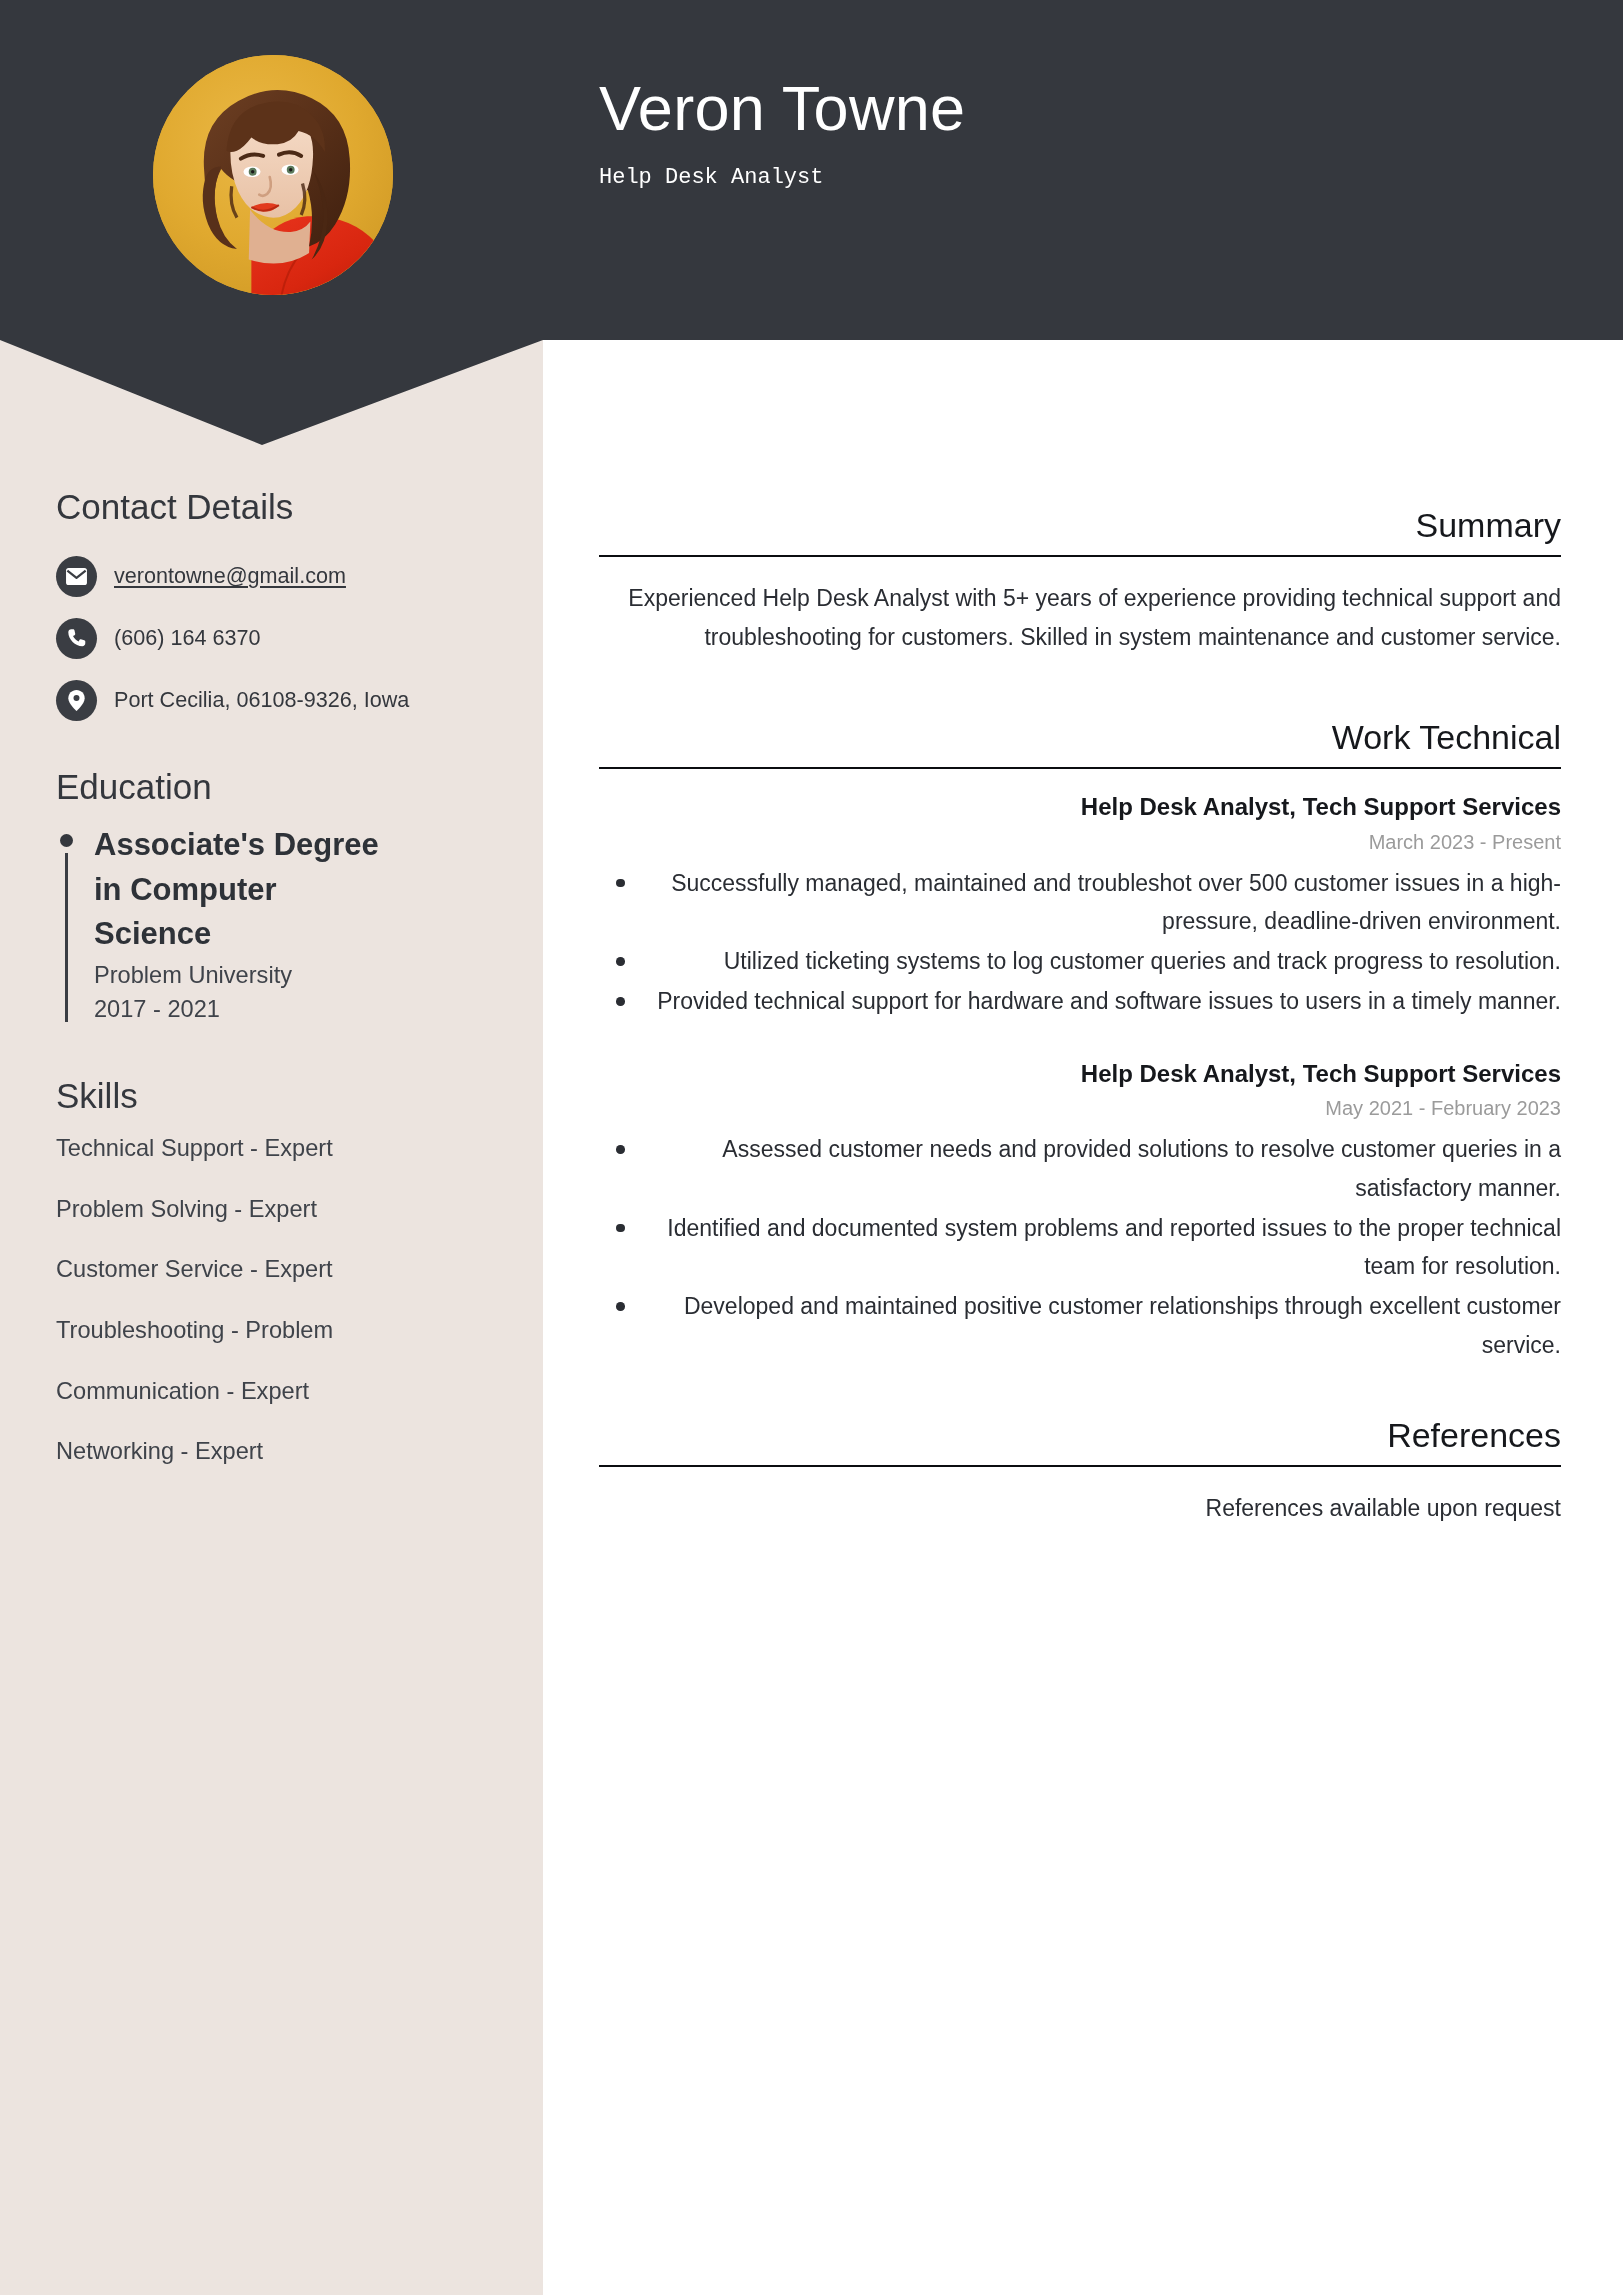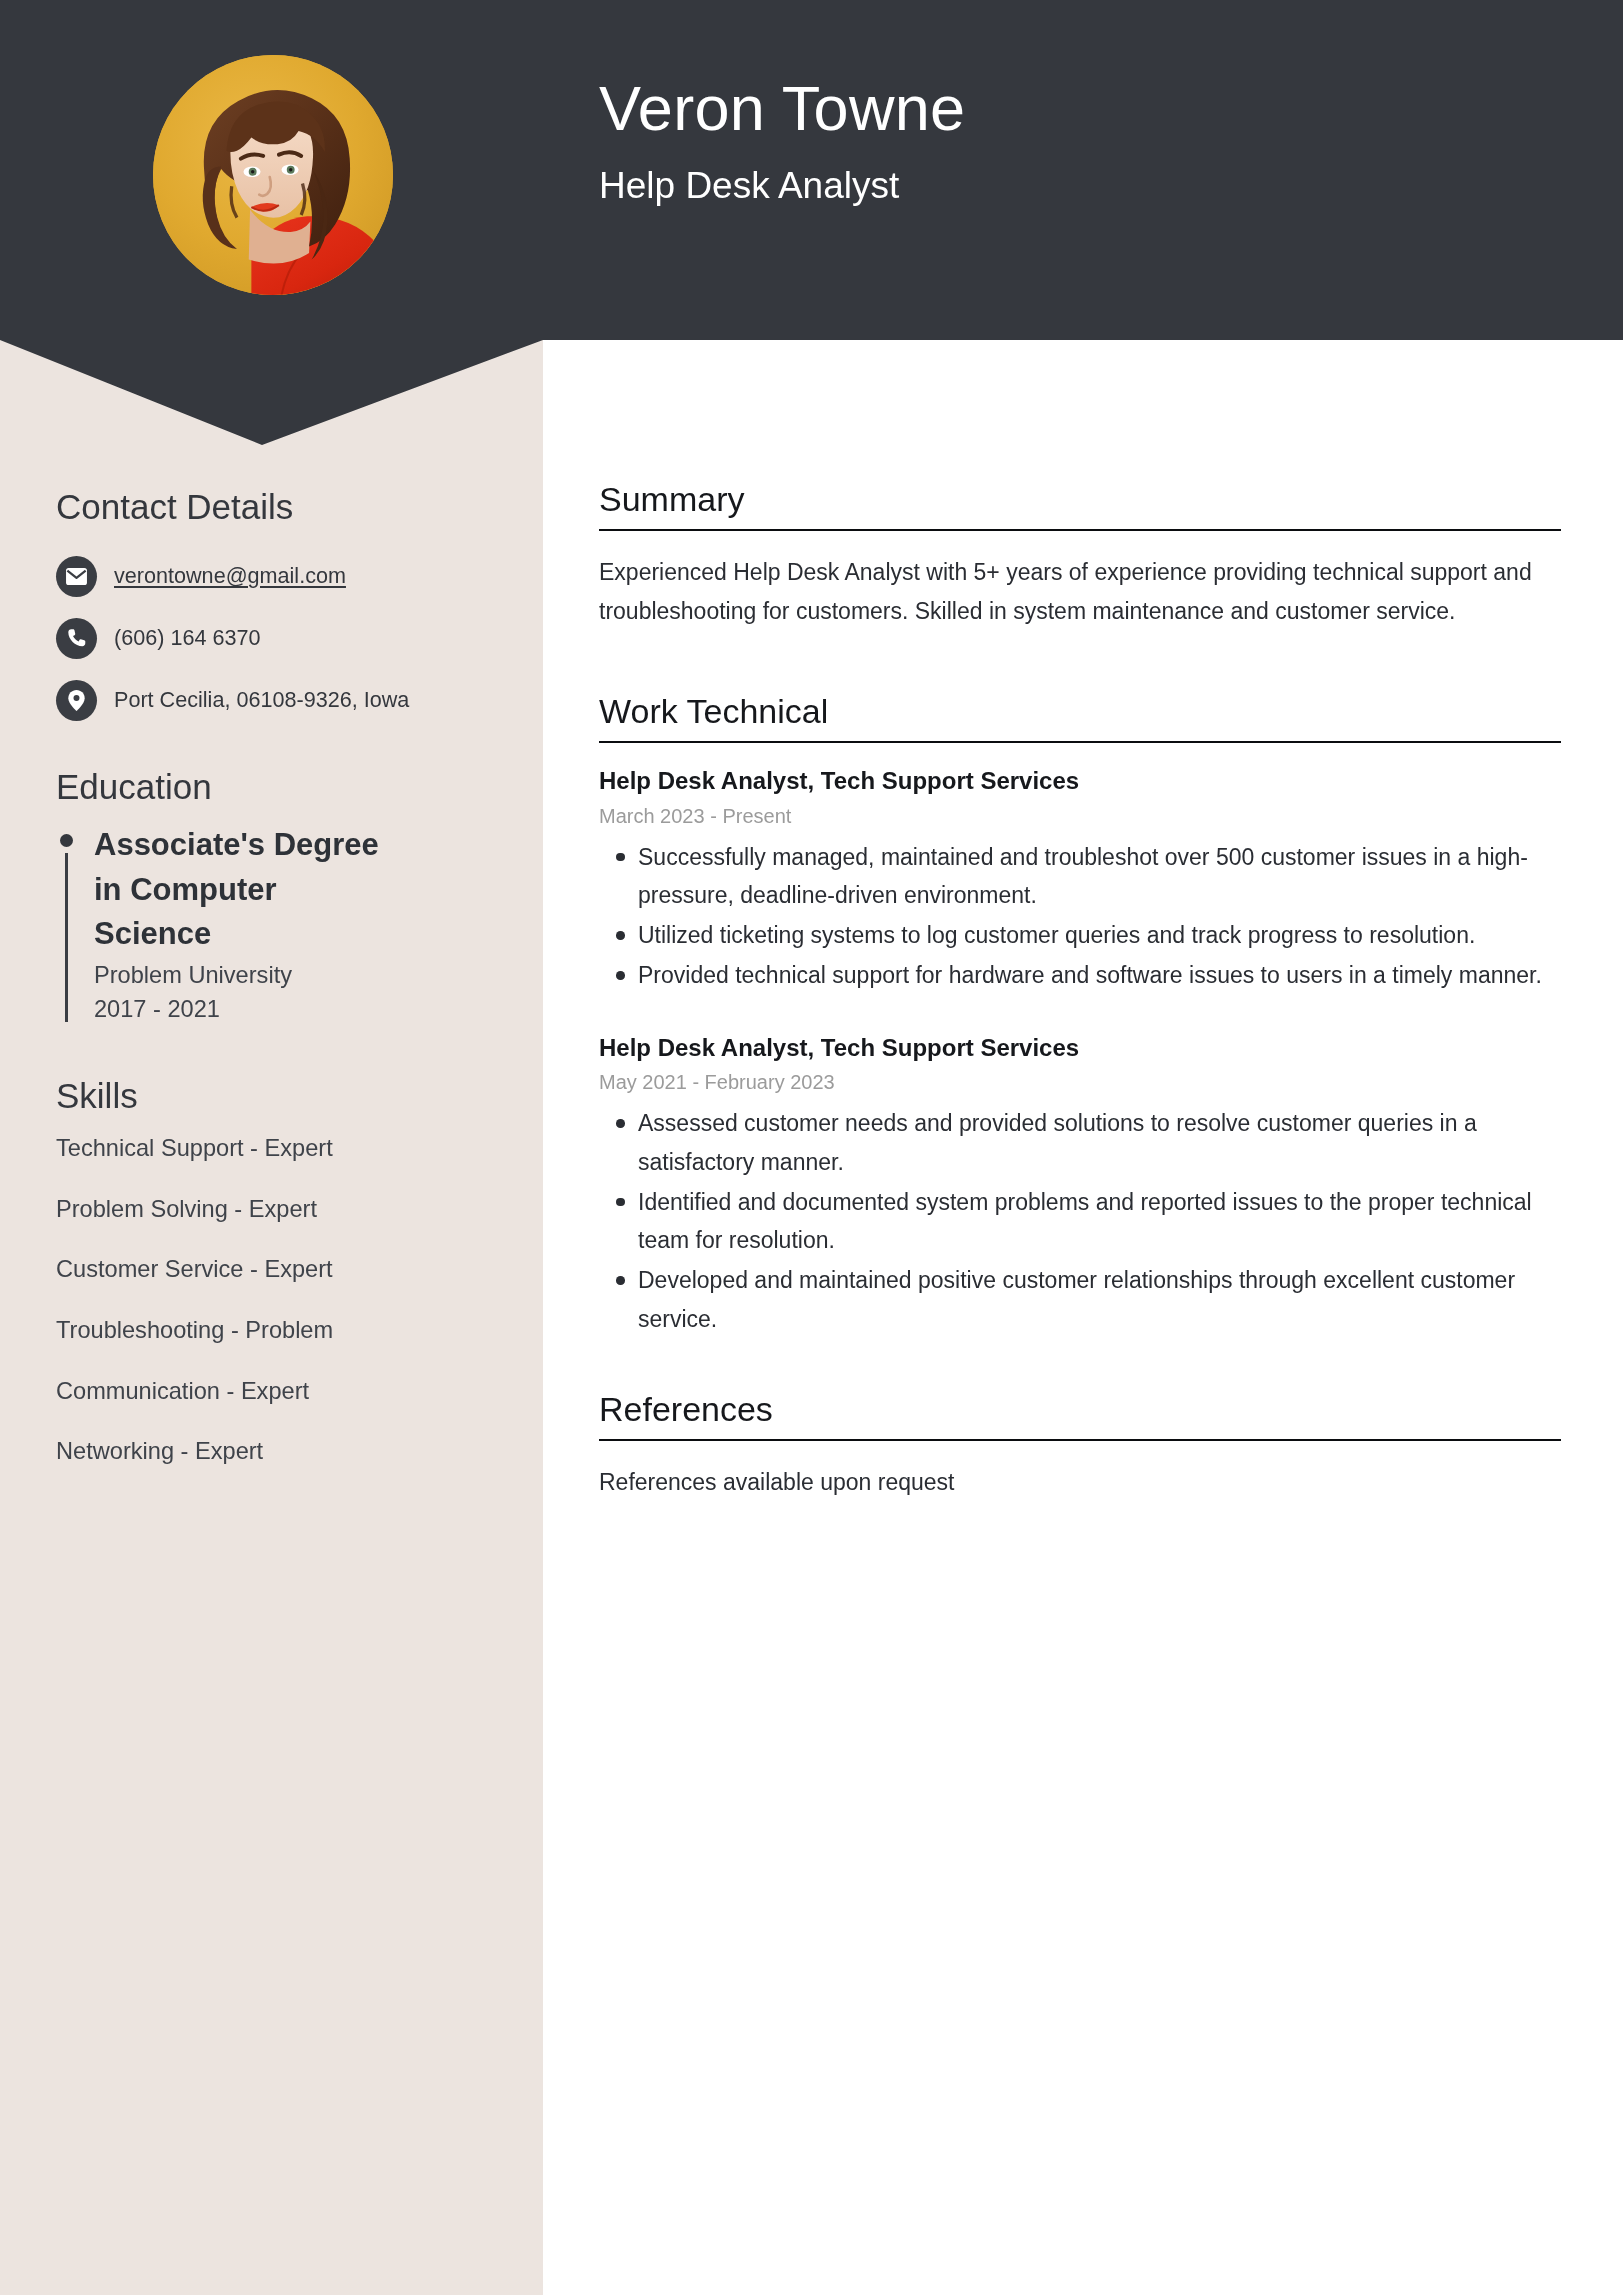--- a/index.html
+++ b/index.html
@@ -49,25 +49,26 @@
   }
   .name {
     font-size:63px;
     font-weight:400;
     color:#ffffff;
     letter-spacing:0.3px;
     line-height:1.05;
     white-space:nowrap;
   }
   .job-title {
-    font-size:37px;
+    font-size:22px;
     font-weight:400;
     color:#ffffff;
     margin-top:23.6px;
     white-space:nowrap;
+    font-family:Liberation Mono, monospace;
   }
 
   
   .sidebar {
     position:absolute; left:0; top:445px;
     width:621px;
     padding:43px 39px 0 56px;
     z-index:6;
   }
   .side-heading {
@@ -147,23 +148,24 @@
   .skill-item {
     font-size:23.6px;
     color:#3f434a;
     line-height:1.3;
     margin-bottom:30px;
   }
 
   
   .main {
     position:absolute;
-    left:599px; top:481px;
+    left:599px; top:507px;
     width:962px;
     z-index:6;
+    text-align:right;
   }
   .section { margin-bottom:0; }
   .section-heading {
     font-size:34px;
     font-weight:400;
     color:#16181c;
     line-height:1.1;
     padding-bottom:10.5px;
     border-bottom:2.6px solid #0b0d10;
     margin-bottom:22px;

